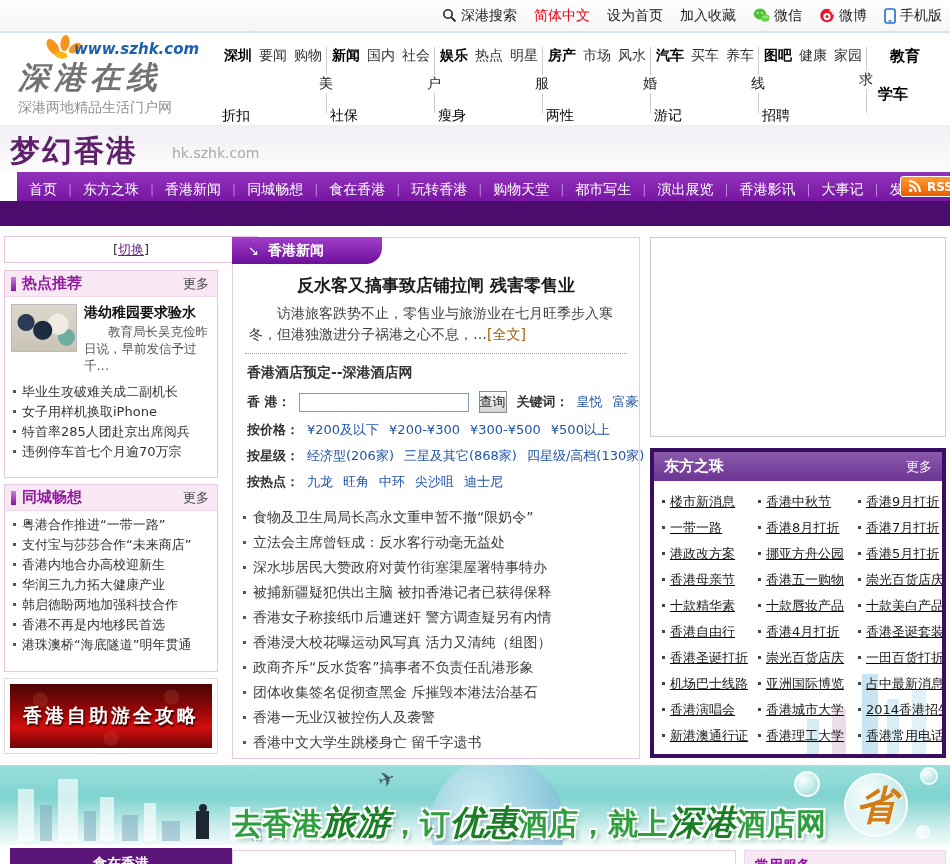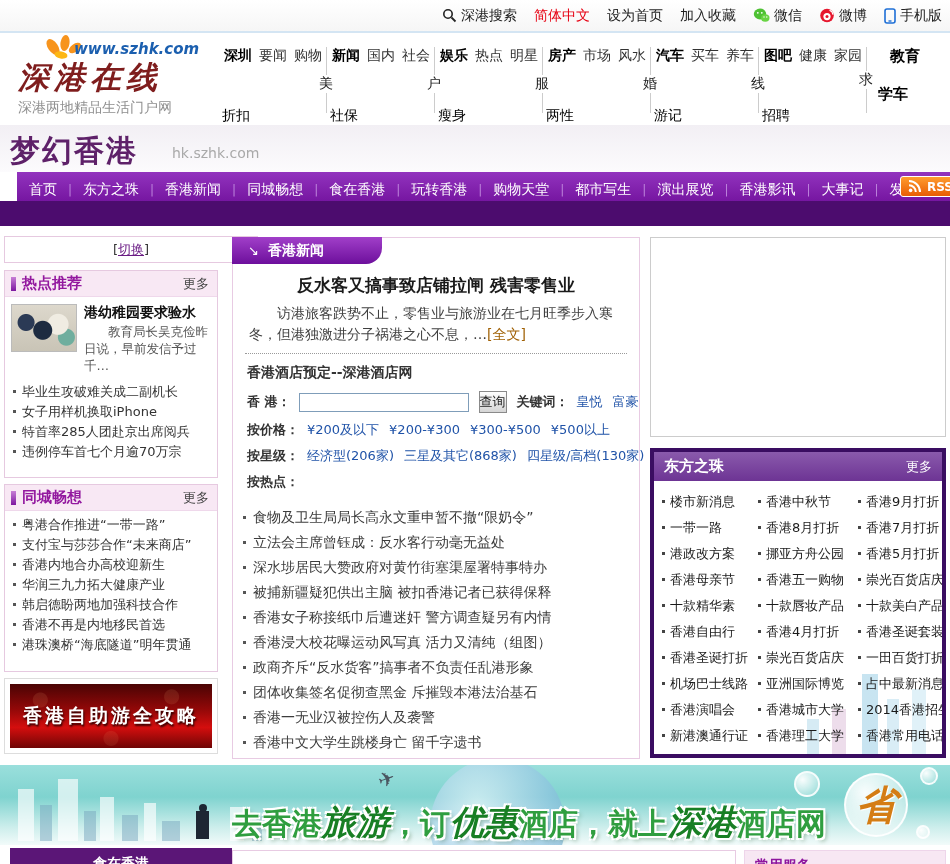--- a/index.html
+++ b/index.html
@@ -12,21 +12,21 @@
             display:flex; justify-content:flex-end; align-items:center; padding-right:8px; }
   .topbar .titem { display:inline-flex; align-items:center; margin-left:17px; font-size:14px; color:#222; cursor:pointer; }
   .topbar .titem svg { margin-right:4px; }
   .topbar .lang { color:#e60012; }
 
   
   .header { position:absolute; top:33px; left:0; width:950px; height:92px; background:#fff; }
   .logo { position:absolute; left:12px; top:4px; width:205px; height:84px; }
   .logo .flower { position:absolute; left:28px; top:-2px; }
   .logo .url { position:absolute; left:62px; top:3px; font-style:italic; font-weight:bold; color:#1b5faf; font-size:15px; }
-  .logo .sitename { position:absolute; left:6px; top:20px; font-size:31px; font-weight:bold; color:#7f1d1d; letter-spacing:5px; font-style:italic; }
+  .logo .sitename { position:absolute; left:6px; top:20px; font-size:31px; font-weight:bold; color:#737373; letter-spacing:5px; font-style:italic; }
   .logo .tagline { position:absolute; left:6px; top:62px; font-size:14px; color:#8f8f8f; }
 
   
   .meganav { position:absolute; left:218px; top:8px; width:726px; height:82px; }
   .mcol { position:absolute; top:0; width:108px; height:82px; }
   .mcol:not(:first-child)::before { content:""; position:absolute; left:0; top:6px; height:66px; border-left:1px solid #ccc; }
   .mhead-row { position:absolute; top:6px; left:6px; white-space:nowrap; font-size:14px; color:#333; }
   .mhead { font-weight:bold; color:#000; cursor:pointer; }
   .mlink { margin-left:7px; cursor:pointer; }
   .mlink:empty { display:none; }
@@ -114,21 +114,21 @@
   .news-ul { list-style:none; padding:4px 10px 0; }
   .news-ul li { font-size:14px; color:#3c3c3c; height:25px; line-height:25px; white-space:nowrap; overflow:hidden; cursor:pointer; }
   .news-ul li::before { content:""; display:inline-block; width:3px; height:3px; background:#555; margin:0 7px 3px 0; }
 
   
   .adbox { position:absolute; left:650px; top:11px; width:296px; height:200px; border:1px solid #ccc; background:#fff; }
   .pearl { position:absolute; left:650px; top:222px; width:296px; height:310px; border:4px solid #3a0d61; background:#fff; }
   .pearl-header { height:29px; background:linear-gradient(#8a5aac,#6d3494); display:flex; align-items:center; padding:0 10px; }
   .pearl-header .ptitle { flex:1; color:#fff; font-weight:bold; font-size:15px; }
   .pearl-header .more { color:#fff; font-size:13px; cursor:pointer; }
-  .pearl-body { position:relative; height:273px; overflow:hidden; }
+  .pearl-body { position:relative; height:273px; overflow:hidden;text-decoration:underline; }
   .skyline { position:absolute; bottom:0; right:0; width:230px; height:80px; opacity:.45; pointer-events:none;
              background:
                linear-gradient(rgba(120,190,220,.9),rgba(120,190,220,.9)) 150px 0px/16px 80px no-repeat,
                linear-gradient(rgba(150,205,230,.8),rgba(150,205,230,.8)) 175px 25px/12px 55px no-repeat,
                linear-gradient(rgba(205,160,200,.8),rgba(205,160,200,.8)) 120px 35px/14px 45px no-repeat,
                linear-gradient(rgba(140,200,225,.8),rgba(140,200,225,.8)) 95px 45px/12px 35px no-repeat,
                linear-gradient(rgba(170,215,235,.8),rgba(170,215,235,.8)) 200px 15px/14px 65px no-repeat; }
   .pearl-grid { position:relative; display:grid; grid-template-columns:96px 100px 92px; list-style:none; padding:8px 0 0 8px; }
   .pearl-grid li { font-size:13px; color:#1a1a1a; height:26px; line-height:26px; white-space:nowrap; overflow:hidden; cursor:pointer; }
   .pearl-grid li::before { content:""; display:inline-block; width:3px; height:3px; background:#444; margin:0 5px 3px 0; }
@@ -372,20 +372,23 @@
           <span>¥200及以下</span><span>¥200-¥300</span><span>¥300-¥500</span><span>¥500以上</span></span>
         </div>
         <div class="hrow">
           <span class="hlabel">按星级：</span>
           <span class="hlinks">
             
           <span>经济型(206家)</span><span>三星及其它(868家)</span><span>四星级/高档(130家)</span><span>五星…</span></span>
         </div>
         <div class="hrow">
           <span class="hlabel">按热点：</span>
+          <span class="hlinks">
+            
+          <span>九龙</span><span>旺角</span><span>中环</span><span>尖沙咀</span><span>迪士尼</span></span>
         </div>
       </div>
 
       <ul class="news-ul">
 
           <li>食物及卫生局局长高永文重申暂不撤“限奶令”</li>
           <li>立法会主席曾钰成：反水客行动毫无益处</li>
           <li>深水埗居民大赞政府对黄竹街塞渠屋署特事特办</li>
           <li>被捕新疆疑犯供出主脑 被扣香港记者已获得保释</li>
           <li>香港女子称接纸巾后遭迷奸 警方调查疑另有内情</li>

